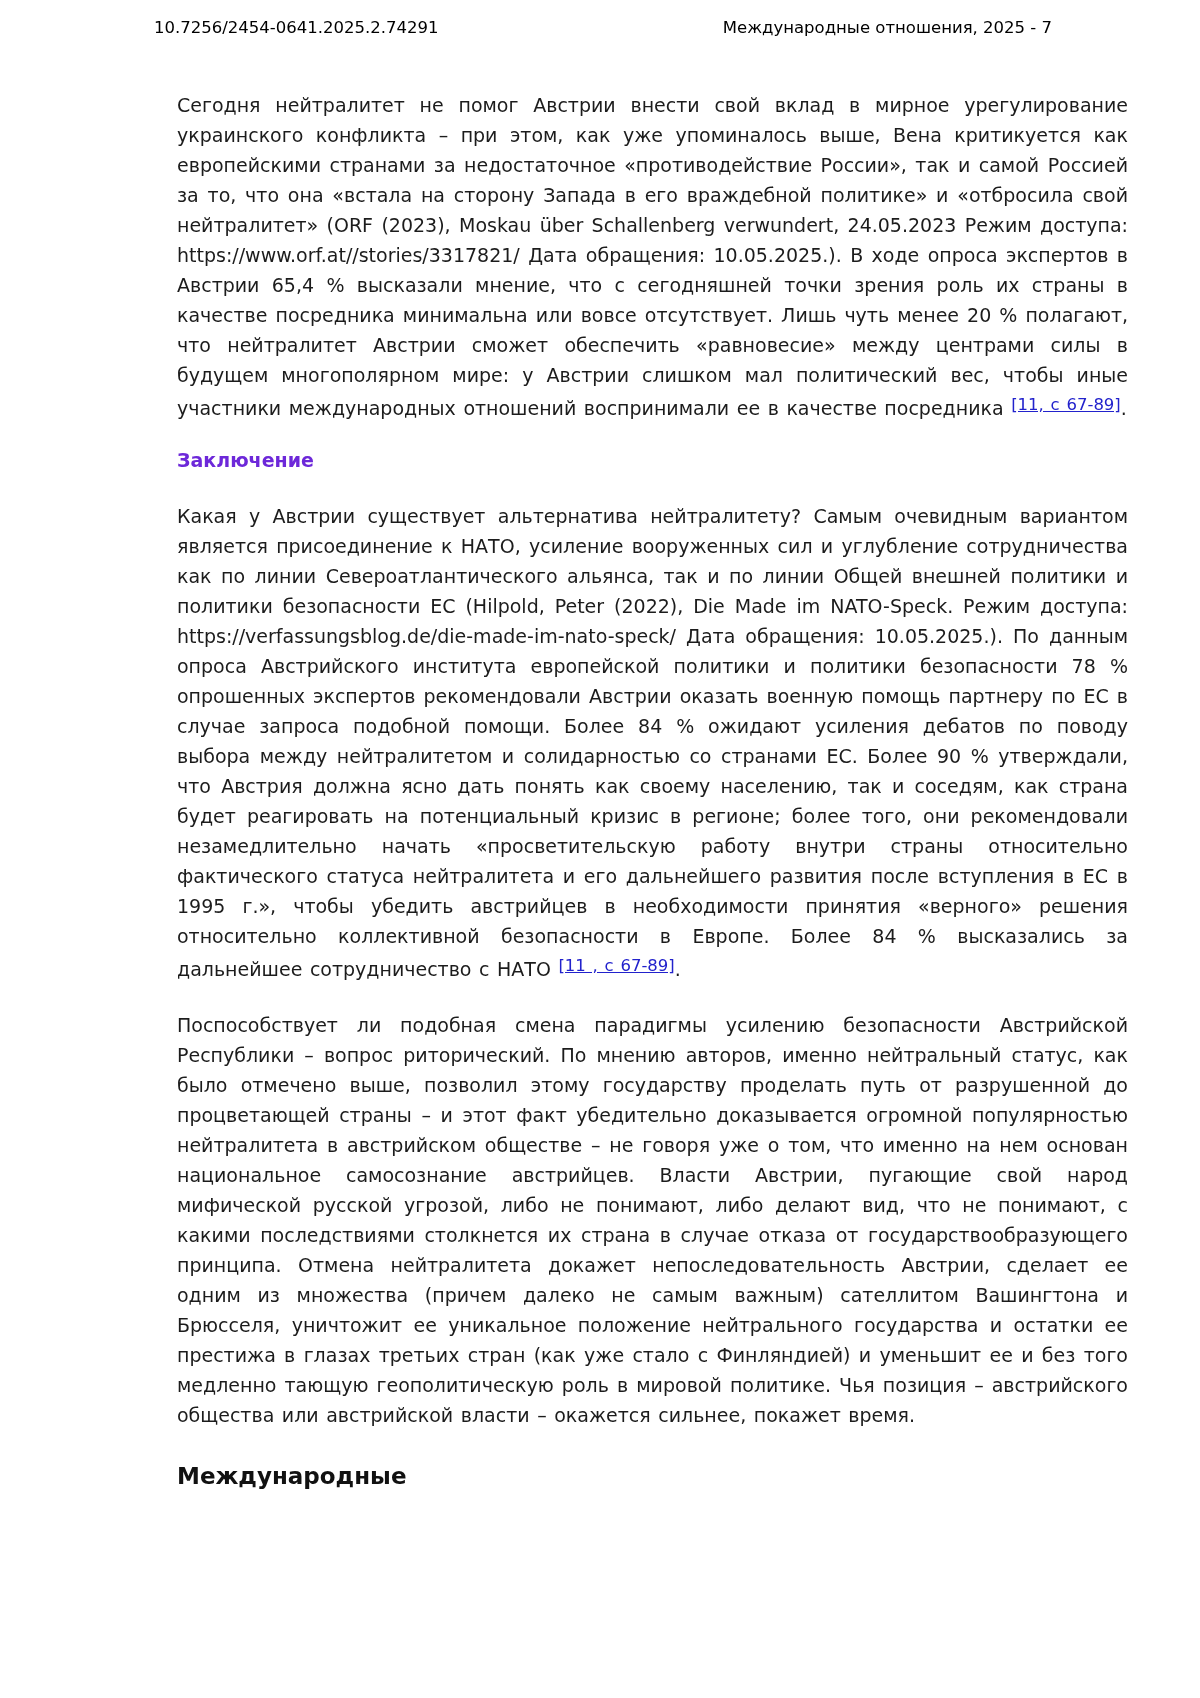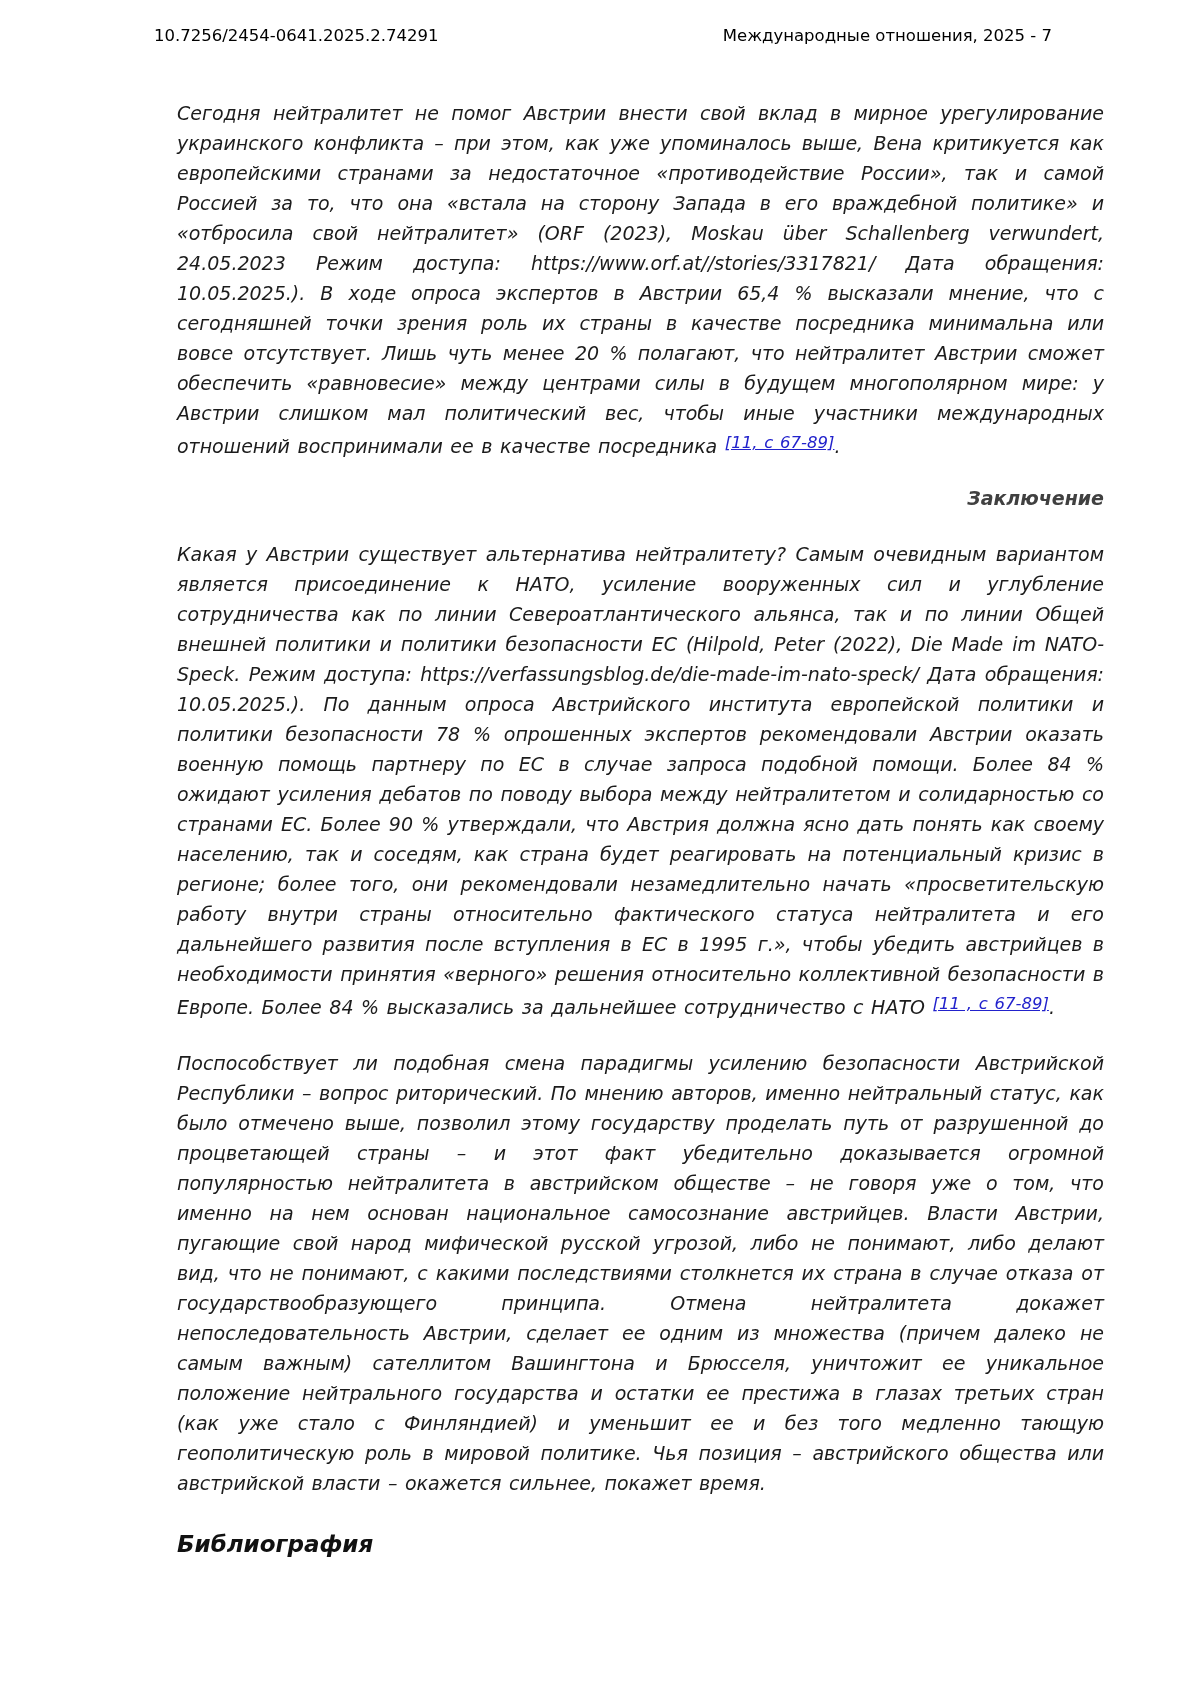--- a/index.html
+++ b/index.html
@@ -9,49 +9,48 @@
     height: 1698px;
     overflow: hidden;
     font-family: "DejaVu Sans", sans-serif;
     color: #1c1c1c;
     position: relative;
   }
   .page-header {
     display: flex;
     justify-content: space-between;
     align-items: flex-start;
-    padding: 26px 148px 0 154px;
+    padding: 18px 148px 0 154px;
     font-size: 16.5px;
     color: #000000;
     line-height: 20px;
   }
   .content {
-    margin: 52px 96px 0 177px;
-    font-style: italic;
+    margin: 52px 72px 0 177px;
   }
   p.body {
     font-size: 19px;
     line-height: 30px;
     text-align: justify;
     word-spacing: 1.5px;
     margin-bottom: 0;
   }
   p.body + p.body { margin-top: 26px; }
   .cite {
     text-decoration: underline;
     font-size: 16.5px;
     vertical-align: 5px;
     cursor: pointer;
     white-space: nowrap;
   }
   h2.center-heading {
-    text-align: right;
+    text-align: left;
     font-size: 19px;
     font-weight: bold;
-    color: #404040;
+    color: #6d28d9;
     margin: 22px 0 26px 0;
     line-height: 30px;
   }
   h2.biblio-heading {
     text-align: left;
     font-size: 23px;
     font-weight: bold;
     color: #111111;
     margin: 32px 0 24px 0;
     line-height: 28px;
@@ -68,15 +67,15 @@
 <main class="content">
 
   <p class="body"><span>Сегодня нейтралитет не помог Австрии внести свой вклад в мирное урегулирование украинского конфликта – при этом, как уже упоминалось выше, Вена критикуется как европейскими странами за недостаточное «противодействие России», так и самой Россией за то, что она «встала на сторону Запада в его враждебной политике» и «отбросила свой нейтралитет» (ORF (2023), Moskau über Schallenberg verwundert, 24.05.2023 Режим доступа: https://www.orf.at//stories/3317821/ Дата обращения: 10.05.2025.). В ходе опроса экспертов в Австрии 65,4 % высказали мнение, что с сегодняшней точки зрения роль их страны в качестве посредника минимальна или вовсе отсутствует. Лишь чуть менее 20 % полагают, что нейтралитет Австрии сможет обеспечить «равновесие» между центрами силы в будущем многополярном мире: у Австрии слишком мал политический вес, чтобы иные участники международных отношений воспринимали ее в качестве посредника</span> <a class="cite" style="color: rgb(34, 34, 204);">[11, с 67-89]</a><span>.</span></p>
 
   <h2 class="center-heading">Заключение</h2>
 
   <p class="body"><span>Какая у Австрии существует альтернатива нейтралитету? Самым очевидным вариантом является присоединение к НАТО, усиление вооруженных сил и углубление сотрудничества как по линии Североатлантического альянса, так и по линии Общей внешней политики и политики безопасности ЕС (Hilpold, Peter (2022), Die Made im NATO-Speck. Режим доступа: https://verfassungsblog.de/die-made-im-nato-speck/ Дата обращения: 10.05.2025.). По данным опроса Австрийского института европейской политики и политики безопасности 78 % опрошенных экспертов рекомендовали Австрии оказать военную помощь партнеру по ЕС в случае запроса подобной помощи. Более 84 % ожидают усиления дебатов по поводу выбора между нейтралитетом и солидарностью со странами ЕС. Более 90 % утверждали, что Австрия должна ясно дать понять как своему населению, так и соседям, как страна будет реагировать на потенциальный кризис в регионе; более того, они рекомендовали незамедлительно начать «просветительскую работу внутри страны относительно фактического статуса нейтралитета и его дальнейшего развития после вступления в ЕС в 1995 г.», чтобы убедить австрийцев в необходимости принятия «верного» решения относительно коллективной безопасности в Европе. Более 84 % высказались за дальнейшее сотрудничество с НАТО</span> <a class="cite" style="color: rgb(34, 34, 204);">[11 , с 67-89]</a><span>.</span></p>
 
   <p class="body">Поспособствует ли подобная смена парадигмы усилению безопасности Австрийской Республики – вопрос риторический. По мнению авторов, именно нейтральный статус, как было отмечено выше, позволил этому государству проделать путь от разрушенной до процветающей страны – и этот факт убедительно доказывается огромной популярностью нейтралитета в австрийском обществе – не говоря уже о том, что именно на нем основан национальное самосознание австрийцев. Власти Австрии, пугающие свой народ мифической русской угрозой, либо не понимают, либо делают вид, что не понимают, с какими последствиями столкнется их страна в случае отказа от государствообразующего принципа. Отмена нейтралитета докажет непоследовательность Австрии, сделает ее одним из множества (причем далеко не самым важным) сателлитом Вашингтона и Брюсселя, уничтожит ее уникальное положение нейтрального государства и остатки ее престижа в глазах третьих стран (как уже стало с Финляндией) и уменьшит ее и без того медленно тающую геополитическую роль в мировой политике. Чья позиция – австрийского общества или австрийской власти – окажется сильнее, покажет время.</p>
 
-  <h2 class="biblio-heading">Библиография</h2>
+  <h2 class="biblio-heading">Международные</h2>
 
 </main>
 
 </body></html>

